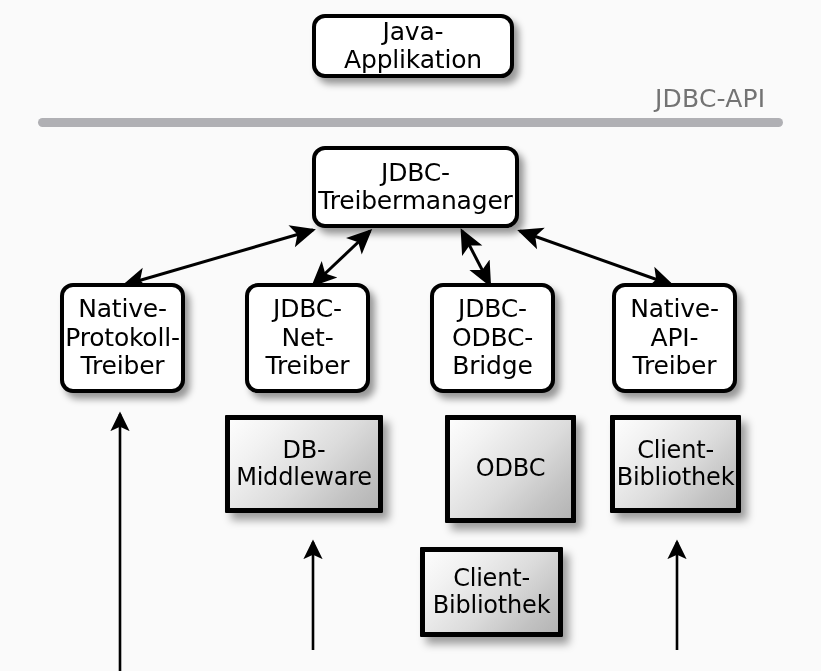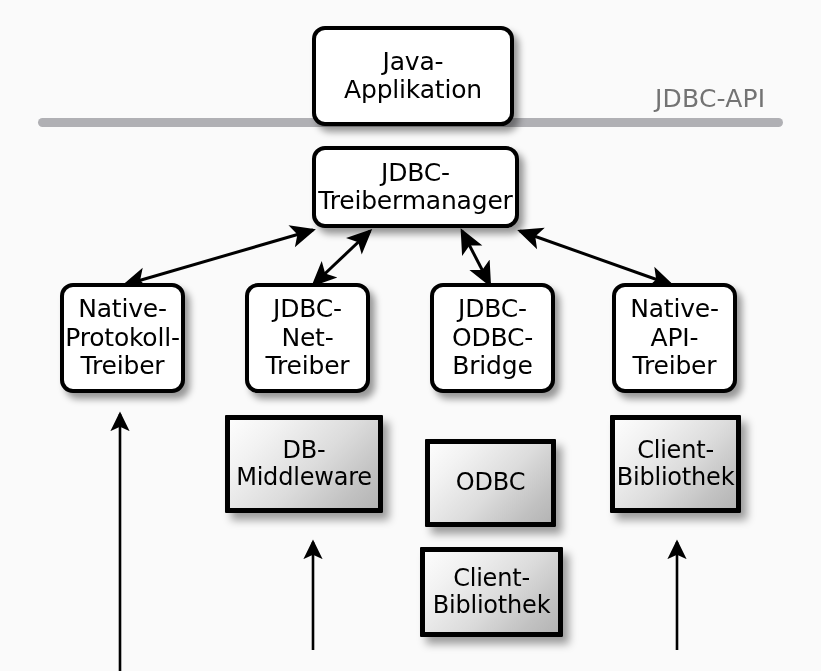--- a/index.html
+++ b/index.html
@@ -117,21 +117,21 @@
 
     <line x1="313" y1="650" x2="313" y2="542" stroke="#000000" stroke-width="2.6" marker-end="url(#head-up)"></line>
 
     <line x1="677" y1="650" x2="677" y2="542" stroke="#000000" stroke-width="2.6" marker-end="url(#head-up)"></line>
   </svg>
 
   <div id="api-label" style="left:655px; top:84px;">JDBC-API</div>
 
   <div id="api-bar" style="left:38px; top:118px; width:745px; height:9px;"></div>
 
-  <div class="rbox" style="left:312px; top:26px; width:202px; height:100px;">
+  <div class="rbox" style="left:312px; top:14px; width:202px; height:64px;">
     <span class="node-label">Java-
 Applikation</span>
   </div>
 
   <div class="rbox" style="left:312px; top:146px; width:207px; height:82px;">
     <span class="node-label">JDBC-
 Treibermanager</span>
   </div>
 
   <div class="rbox" style="left:60px; top:283px; width:125px; height:110px;">
@@ -156,21 +156,21 @@
     <span class="node-label">Native-
 API-
 Treiber</span>
   </div>
 
   <div class="gbox" style="left:225px; top:415px; width:158px; height:98px;">
     <span class="node-label">DB-
 Middleware</span>
   </div>
 
-  <div class="gbox" style="left:425px; top:415px; width:131px; height:88px;margin-top:24px;">
+  <div class="gbox" style="left:445px; top:415px; width:131px; height:108px;">
     <span class="node-label">ODBC</span>
   </div>
 
   <div class="gbox" style="left:610px; top:415px; width:131px; height:98px;">
     <span class="node-label">Client-
 Bibliothek</span>
   </div>
 
   <div class="gbox" style="left:420px; top:547px; width:143px; height:90px;">
     <span class="node-label">Client-

